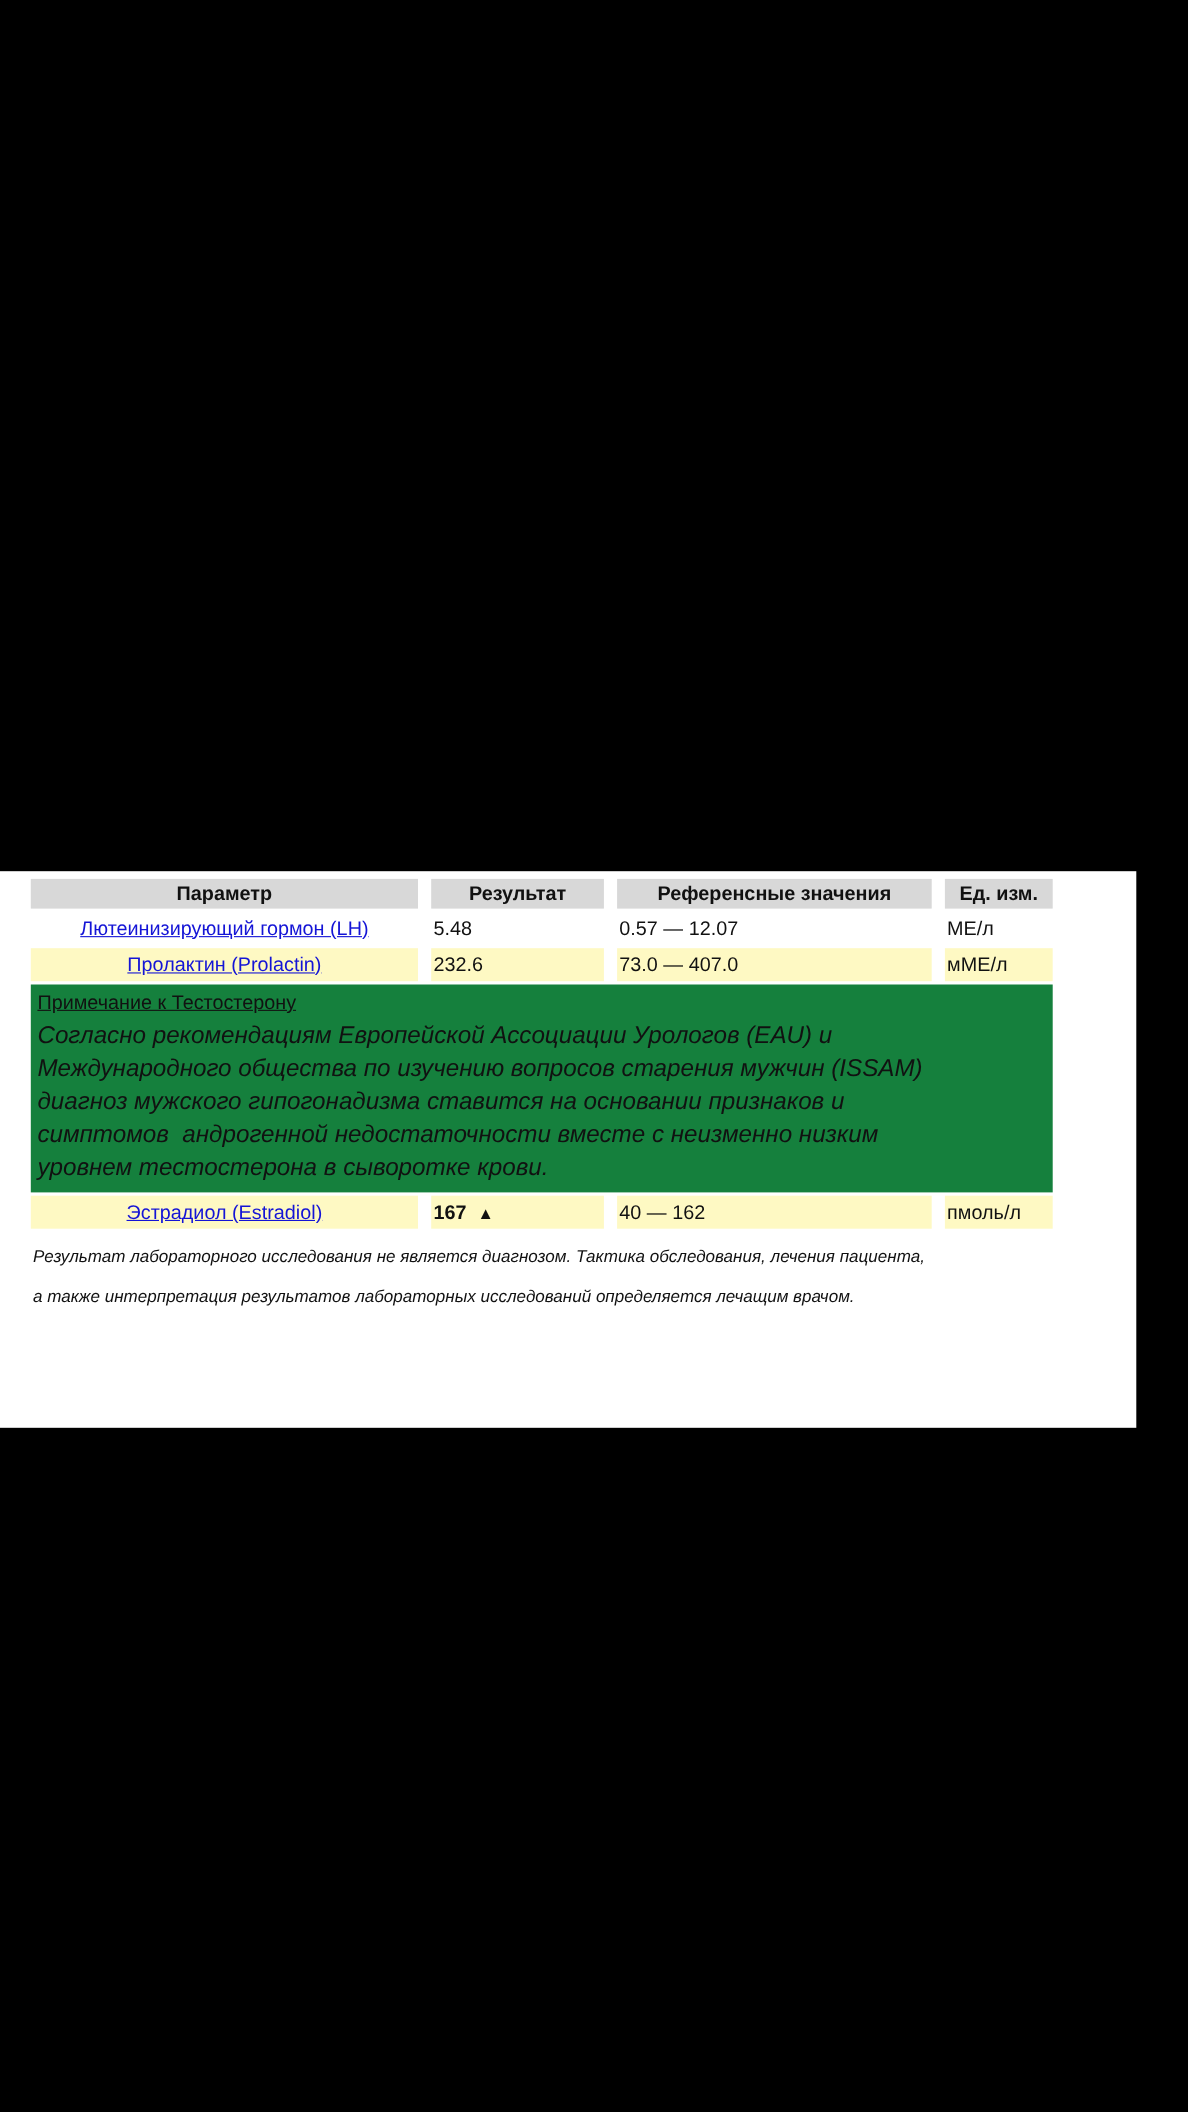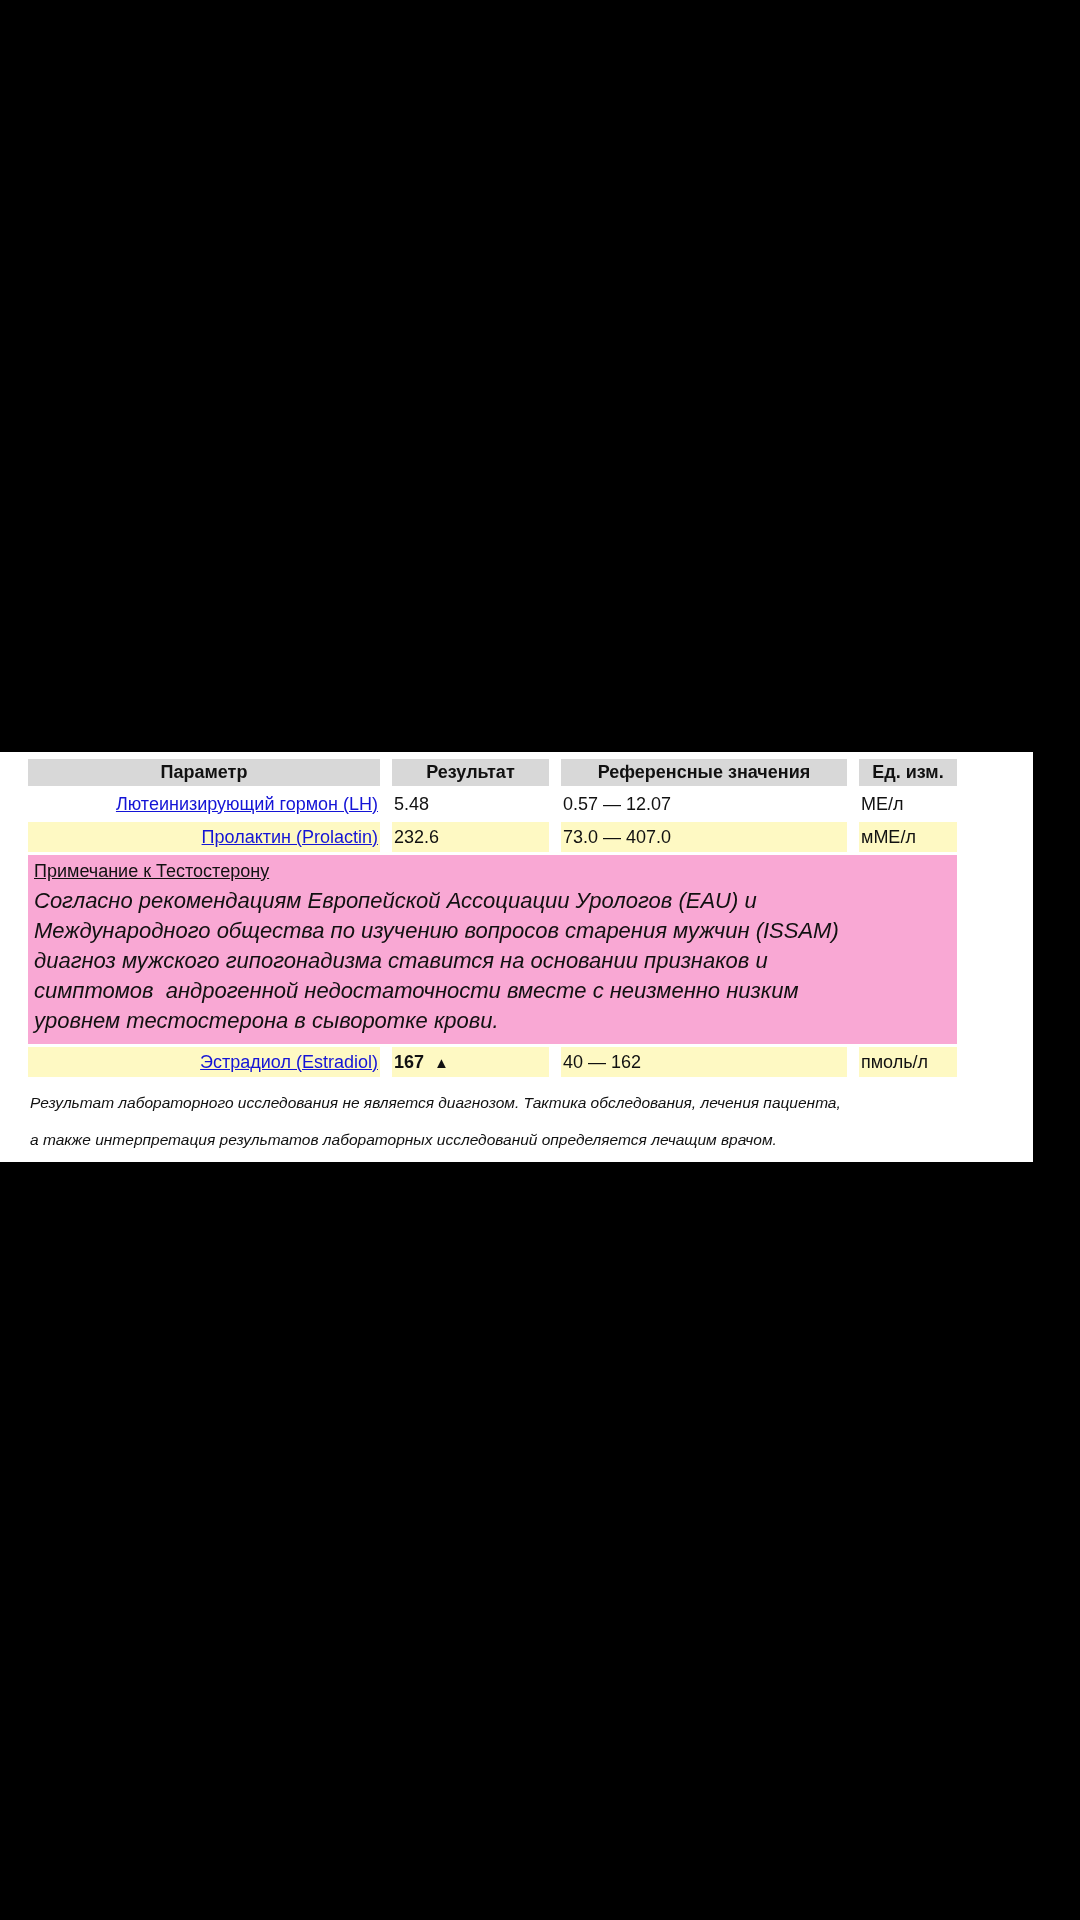--- a/index.html
+++ b/index.html
@@ -7,22 +7,22 @@
     width: 1080px; height: 1920px;
     background: #000000;
     position: relative;
     font-family: "Liberation Sans", "DejaVu Sans", sans-serif;
     overflow: hidden;
   }
 
   
   .document {
     position: absolute;
-    top: 752px; left: 0;
-    width: 1033px; height: 410px;
+    top: 792px; left: 0;
+    width: 1033px; height: 506px;
     background: #ffffff;
     overflow: hidden;
   }
 
   table.lab-table {
     margin-left: 16px;
     margin-top: 4px;
     border-collapse: separate;
     border-spacing: 12px 3px;
     table-layout: fixed;
@@ -42,32 +42,32 @@
     padding: 0 4px;
     white-space: nowrap;
   }
   .lab-table td {
     height: 30px;
     padding: 0 2px;
     vertical-align: middle;
   }
   tr.shaded td { background: #fef9c3; }
 
-  td.param { text-align: right; }
+  td.param { text-align: center; }
   td.param a {
     color: #1414d6;
     text-decoration: underline;
   }
   a.wrap-narrow { display: inline-block; max-width: 300px; }
   td.result, td.range, td.unit { }
   td.result.bold { font-weight: bold; }
   span.flag { margin-left: 10px; font-size: 15px; }
 
   td.note-cell {
-    background: #f9a8d4;
+    background: #15803d;
     padding: 4px 10px 8px 6px;
   }
   .note-title {
     text-decoration: underline;
     font-size: 18px;
     color: #111111;
     margin: 2px 0 4px 0;
   }
   .note-body {
     margin: 0;

